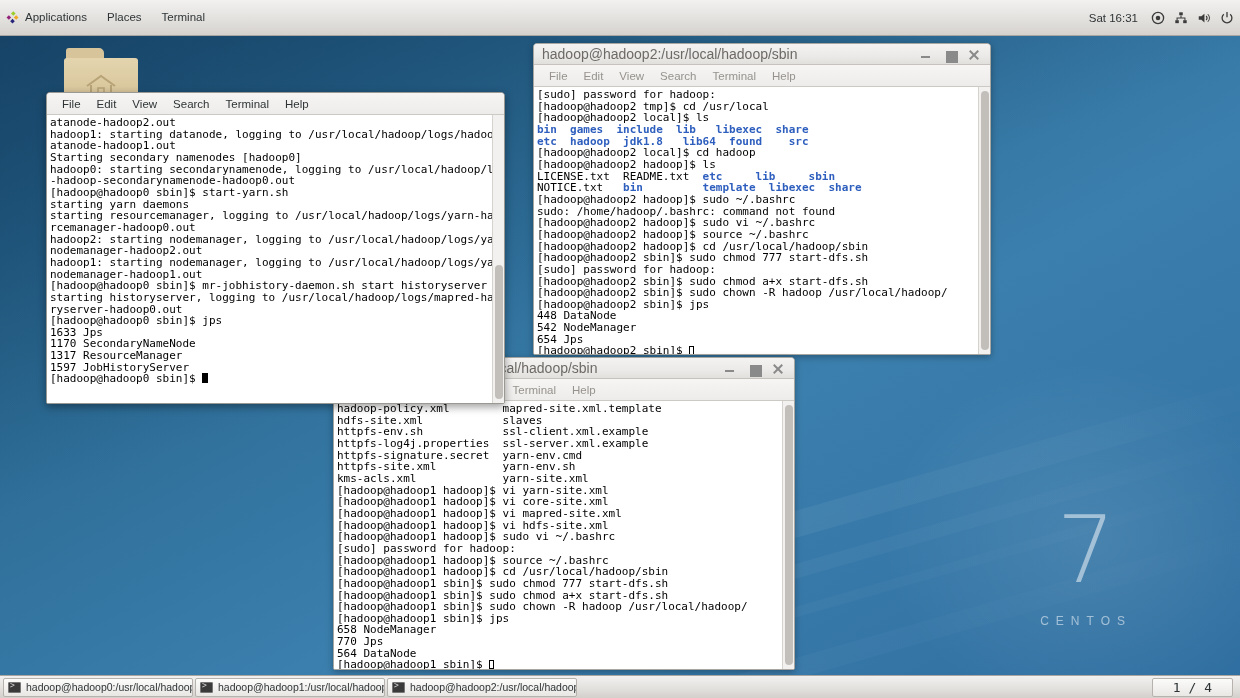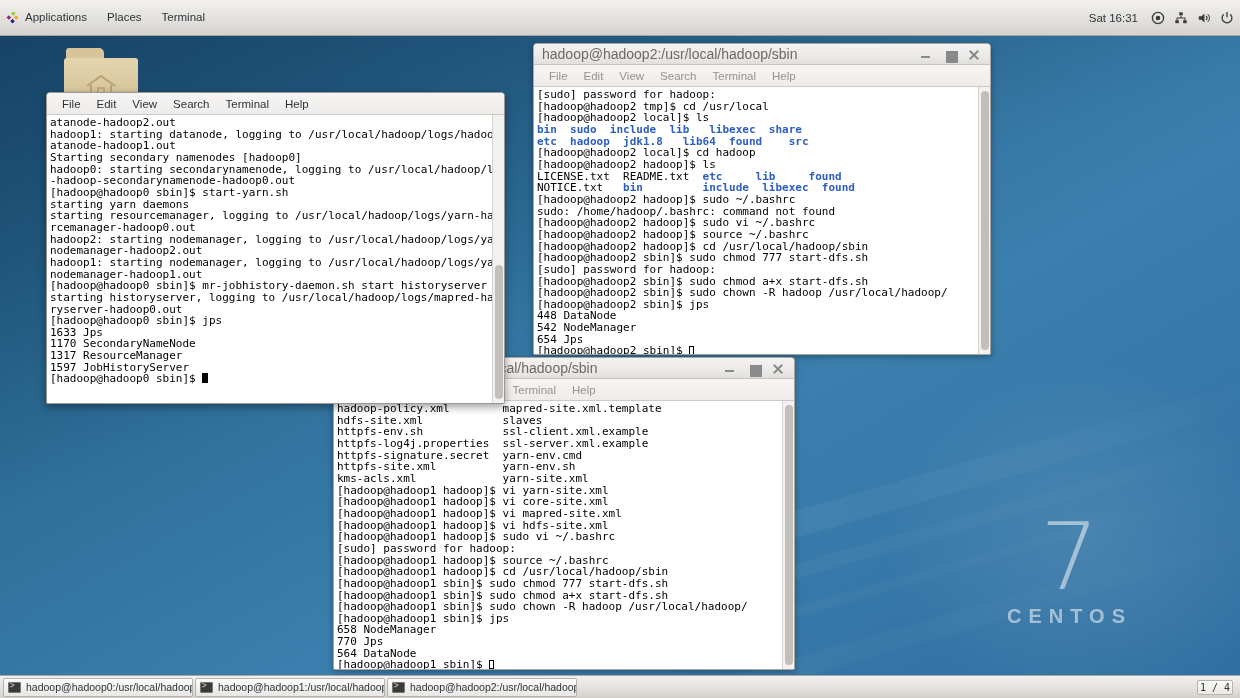--- a/index.html
+++ b/index.html
@@ -45,23 +45,22 @@
     color: rgba(255,255,255,0.55);
     user-select: none;
   }
   #centos-brand .seven {
     font-size: 92px; line-height: 86px;
     font-weight: 300;
     font-family: "DejaVu Sans", sans-serif;
     color: rgba(255,255,255,0.5);
   }
   #centos-brand .word {
-    font-size: 20px; letter-spacing: 7px; margin-top: 4px;
+    font-size: 12px; letter-spacing: 7px; margin-top: 20px;
     color: rgba(255,255,255,0.52);
-    font-weight: bold;
   }
 
   
   #home-folder {
     position: absolute; left: 56px; top: 48px; width: 90px; text-align:center;
   }
   .folder-ico { width: 74px; height: 58px; position: relative; margin: 0 auto; }
   .folder-ico .tab {
     position:absolute; left:2px; top:0; width:38px; height:13px;
     background:#d7c49b; border-radius:3px 5px 0 0;
@@ -194,24 +193,24 @@
     width:13px; height:11px; flex:0 0 13px;
     background:#3a3a3a; border:1px solid #777; border-radius:1px;
     position:relative;
   }
   .task .ticon::after {
     content:">"; position:absolute; left:1px; top:-2px;
     color:#cfcfcf; font-size:8px; font-family:"DejaVu Sans Mono",monospace;
   }
   #taskbar .tspacer { flex:1; }
   #workspace-indicator {
-    font-size:10px; color:#2e3436;
+    font-size:13px; color:#2e3436;
     border:1px solid #b6b3ae; border-radius:2px;
     background: linear-gradient(to bottom,#fbfbfa,#eae8e5);
-    padding: 1px 2px; margin-right:4px;
+    padding: 1px 20px; margin-right:4px;
     font-family:"DejaVu Sans Mono", monospace;
     cursor:pointer;
   }
 </style>
 </head>
 <body>
 
 <div id="desktop">
   <div class="beam b1"></div>
   <div class="beam b2"></div>
@@ -336,26 +335,26 @@
     <div class="mi">Edit</div>
     <div class="mi">View</div>
     <div class="mi">Search</div>
     <div class="mi">Terminal</div>
     <div class="mi">Help</div>
   </div>
   <div class="term-body">
     <div class="term-text" id="term-hadoop2">[sudo] password for hadoop:
 [hadoop@hadoop2 tmp]$ cd /usr/local
 [hadoop@hadoop2 local]$ ls
-<span class="d">bin  sudo  include  lib   libexec  share</span>
+<span class="d">bin  games  include  lib   libexec  share</span>
 <span class="d">etc  hadoop  jdk1.8   lib64  found    src</span>
 [hadoop@hadoop2 local]$ cd hadoop
 [hadoop@hadoop2 hadoop]$ ls
-LICENSE.txt  README.txt  <span class="d">etc     lib     found</span>
-NOTICE.txt   <span class="d">bin         include  libexec  found</span>
+LICENSE.txt  README.txt  <span class="d">etc     lib     sbin</span>
+NOTICE.txt   <span class="d">bin         template  libexec  share</span>
 [hadoop@hadoop2 hadoop]$ sudo ~/.bashrc
 sudo: /home/hadoop/.bashrc: command not found
 [hadoop@hadoop2 hadoop]$ sudo vi ~/.bashrc
 [hadoop@hadoop2 hadoop]$ source ~/.bashrc
 [hadoop@hadoop2 hadoop]$ cd /usr/local/hadoop/sbin
 [hadoop@hadoop2 sbin]$ sudo chmod 777 start-dfs.sh
 [sudo] password for hadoop:
 [hadoop@hadoop2 sbin]$ sudo chmod a+x start-dfs.sh
 [hadoop@hadoop2 sbin]$ sudo chown -R hadoop /usr/local/hadoop/
 [hadoop@hadoop2 sbin]$ jps

